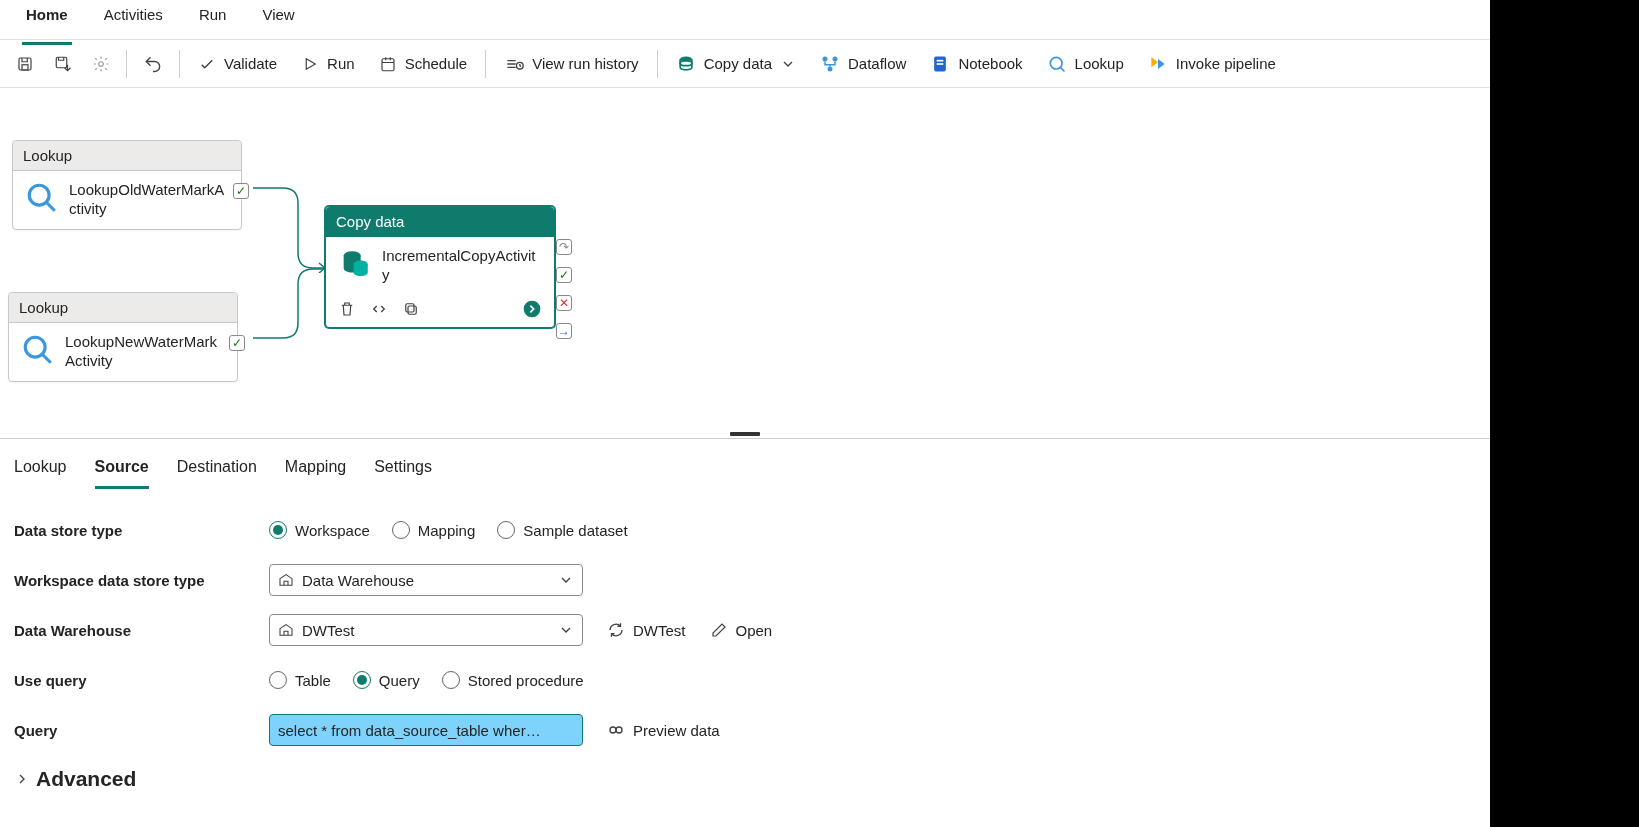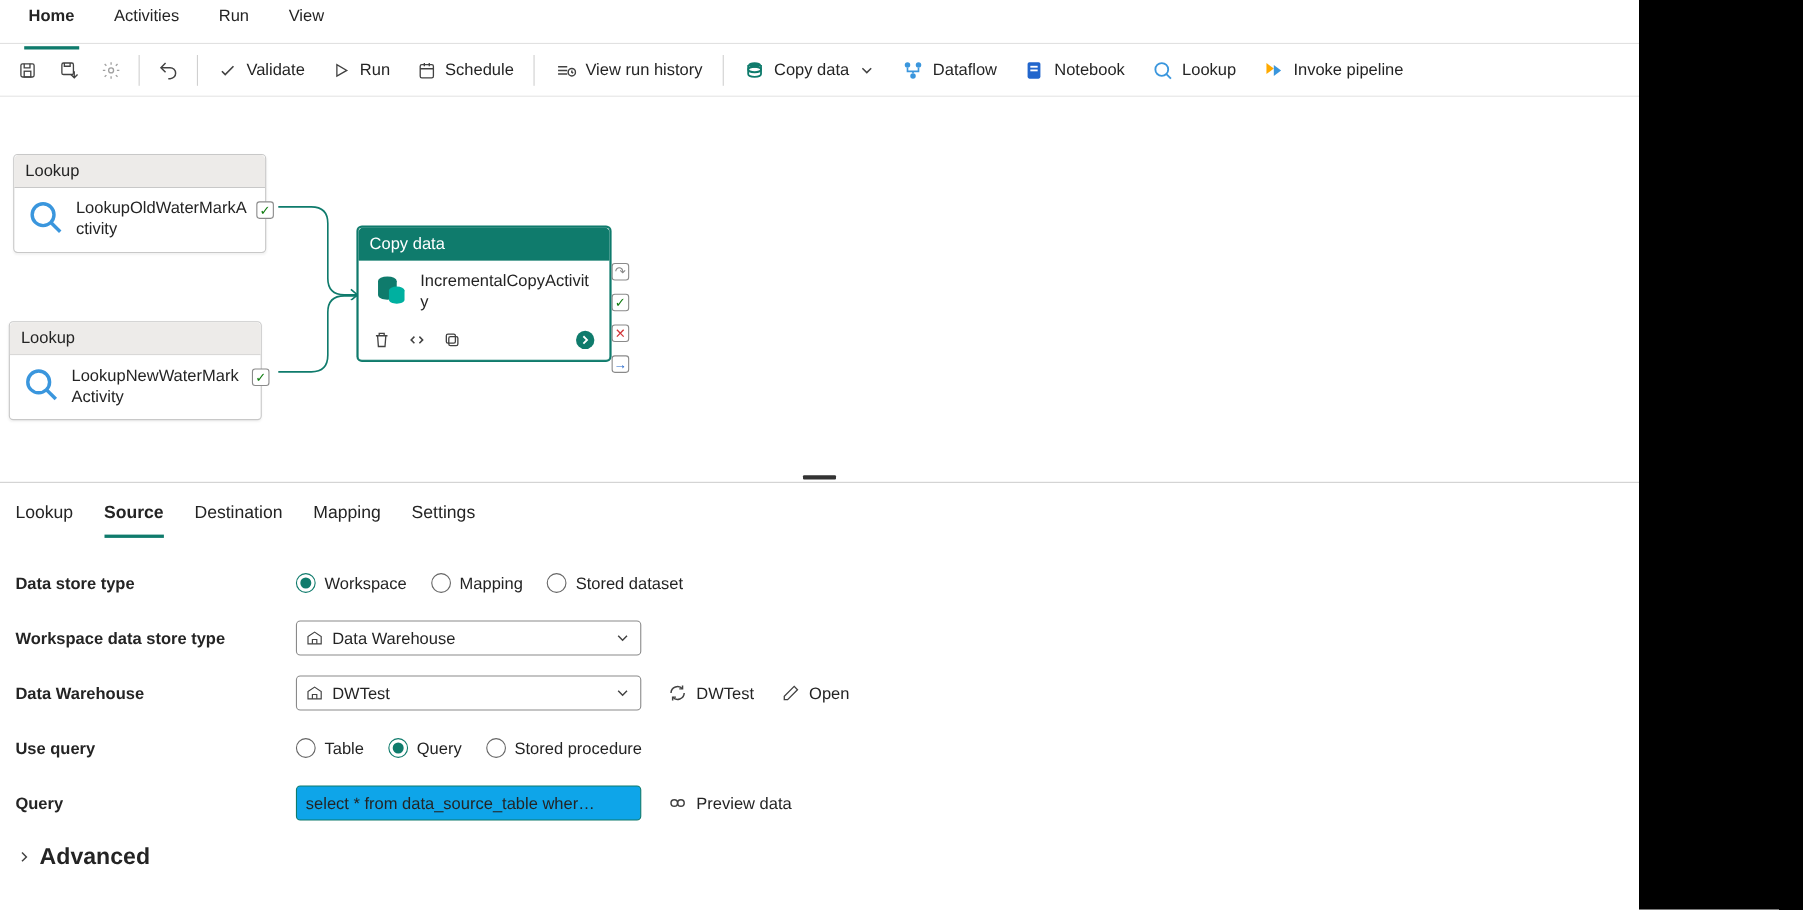--- a/index.html
+++ b/index.html
@@ -222,21 +222,21 @@
     width: 314px; height: 32px;
     border: 1px solid #8a8a8a; border-radius: 4px;
     display: flex; align-items: center; padding: 0 8px; gap: 8px;
     background: #fff; cursor: pointer;
     font-size: 15px;
   }
   .dropdown .dd-text { flex: 1; }
   .textish {
     width: 314px; height: 32px;
     border: 1px solid #0f7b6c;
-    background: #0ea5e9;
+    background: #7dd3fc;
     border-radius: 4px;
     display: flex; align-items: center; padding: 0 8px;
     font-size: 15px;
     white-space: nowrap; overflow: hidden; text-overflow: ellipsis;
   }
   .inline-btn {
     display: flex; align-items: center; gap: 8px;
     margin-left: 24px; cursor: pointer; font-size: 15px;
   }
   .adv-row {
@@ -449,21 +449,21 @@
         <div class="radio checked">
             <span class="dot"></span>
             <span>Workspace</span>
           </div>
         <div class="radio">
             <span class="dot"></span>
             <span>Mapping</span>
           </div>
         <div class="radio">
             <span class="dot"></span>
-            <span>Stored dataset</span>
+            <span>Sample dataset</span>
           </div>
       </div>
     </div>
 
     <div class="form-row">
       <div class="form-label bold">Workspace data store type</div>
       <div class="dropdown">
         <svg class="i16" viewBox="0 0 24 24" stroke="#424242" fill="none" stroke-width="1.6">
             <path d="M3 10l9-6 9 6v10H3z"></path>
             <path d="M9 20v-6h6v6"></path>

